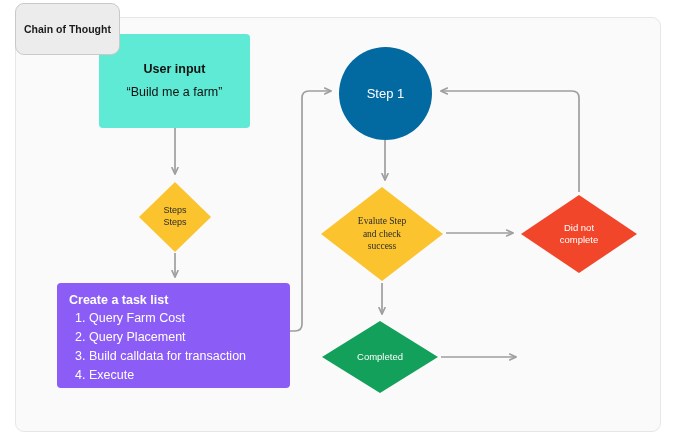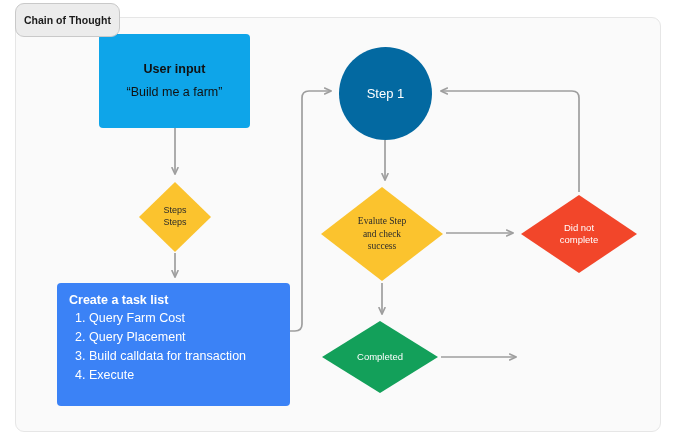--- a/index.html
+++ b/index.html
@@ -15,21 +15,21 @@
     overflow: hidden;
     background: #ffffff;
   }
   
   .chip {
     position: absolute;
     left: 15px;
     top: 3px;
     height: 16px;
     line-height: 16px;
-    padding: 8px 8px;
+    padding: 17px 8px;
     border: 1px solid #c9c9c9;
     border-radius: 9px;
     background: #ececec;
     color: #1b1b1b;
     font-size: 10.5px;
     font-weight: bold;
     white-space: nowrap;
     z-index: 6;
   }
   
@@ -65,36 +65,36 @@
   .rect {
     border-radius: 4px;
   }
   .rect-inner {
     text-align: center;
     line-height: 1.35;
   }
   .userinput {
     left: 99px; top: 34px;
     width: 151px; height: 94px;
-    background: #0ea5e9;
+    background: #5eead4;
   }
   .userinput .t1 {
     font-size: 12.5px;
     font-weight: bold;
     color: #111111;
   }
   .userinput .t2 {
     font-size: 12.5px;
     color: #111111;
     margin-top: 6px;
   }
   .tasklist {
     left: 57px; top: 283px;
-    width: 233px; height: 123px;
-    background: #3b82f6;
+    width: 233px; height: 105px;
+    background: #8b5cf6;
     display: block;
     padding: 10px 12px 0 12px;
   }
   .tasklist .tl-title {
     font-size: 12.5px;
     font-weight: bold;
     color: #ffffff;
     margin: 0 0 2px 0;
   }
   .tasklist ol {

